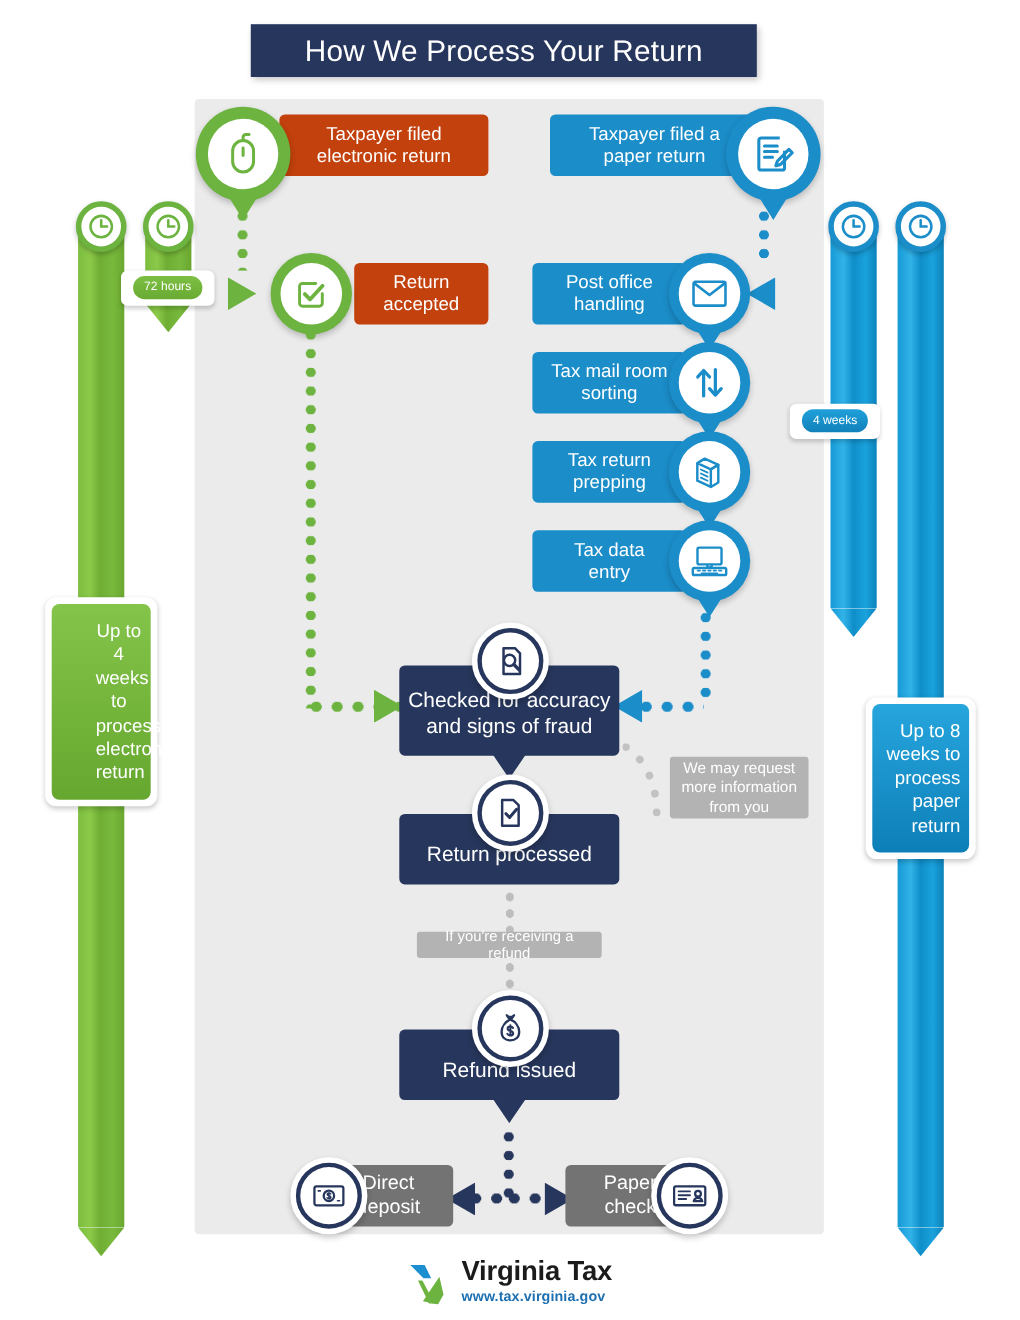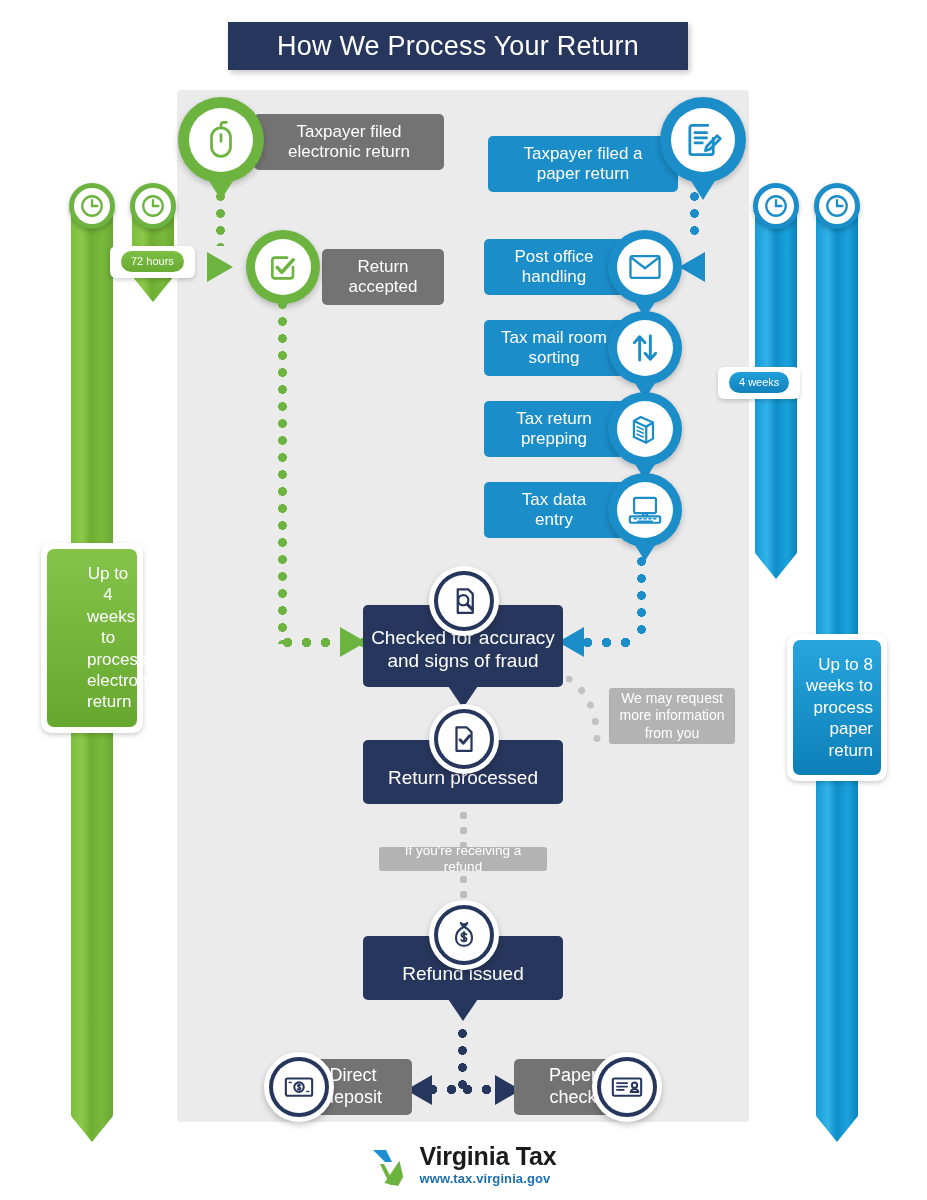--- a/index.html
+++ b/index.html
@@ -91,21 +91,21 @@
   .descr.blue > span{ background:linear-gradient(180deg,#27a5dd,#0d7fb8);text-align:right; }
 
   
   .steprow{ position:absolute; height:56px; }
   .steplabel{
     position:absolute; top:0; height:56px; border-radius:5px;
     display:flex; align-items:center; justify-content:center;
     text-align:center; font-size:17px; line-height:1.2; color:#fff;
     padding:0 12px;
   }
-  .steplabel.green{ background:#737373;margin-top:10px; }
+  .steplabel.green{ background:#c2410c; }
   .steplabel.blue{ background:#1b8dc9; }
   .steplabel.navy{ background:#737373; }
 
   
   .medal{
     position:absolute; border-radius:50%;
     display:flex; align-items:center; justify-content:center;
     box-shadow:0 3px 6px rgba(0,0,0,.22);
   }
   .medal.green{ background:#6cb33f; }
@@ -282,21 +282,21 @@
         </svg>
       </div>
     </div>
   </div>
 
   <div class="dotsV g" style="left:278px; top:296px; height:348px;"></div>
   <div class="dotsH g" style="left:278px; top:638px; width:86px;"></div>
   <div class="arrowR g" style="left:340px; top:627px;"></div>
 
   <div class="steprow" style="left:484px; top:104px; width:262px;">
-    <div class="steplabel blue" style="left:4px; width:190px; white-space:pre-line;margin-top:32px;">Taxpayer filed a
+    <div class="steplabel blue" style="left:16px; width:190px; white-space:pre-line;">Taxpayer filed a
 paper return</div>
     <div class="medal blue" style="left:176px; top:-7px; width:86px; height:86px;">
       <div class="nose" style="bottom:-17px;"></div>
       <div class="disc" style="width:64px;height:64px;">
         <svg width="38" height="38" viewBox="0 0 26 26" fill="none" stroke="#1b8dc9" stroke-width="1.9">
           <path d="M17 3H5.5A1.5 1.5 0 0 0 4 4.5v17A1.5 1.5 0 0 0 5.5 23h13a1.5 1.5 0 0 0 1.5-1.5V11"></path>
           <path d="M7.5 8h8M7.5 11.5h8M7.5 15h5" stroke-linecap="round"></path>
           <path d="M15.5 17.5l7.2-7.4 2.1 2.1-7.3 7.3-2.9.8z" stroke-linejoin="round"></path>
         </svg>
       </div>

